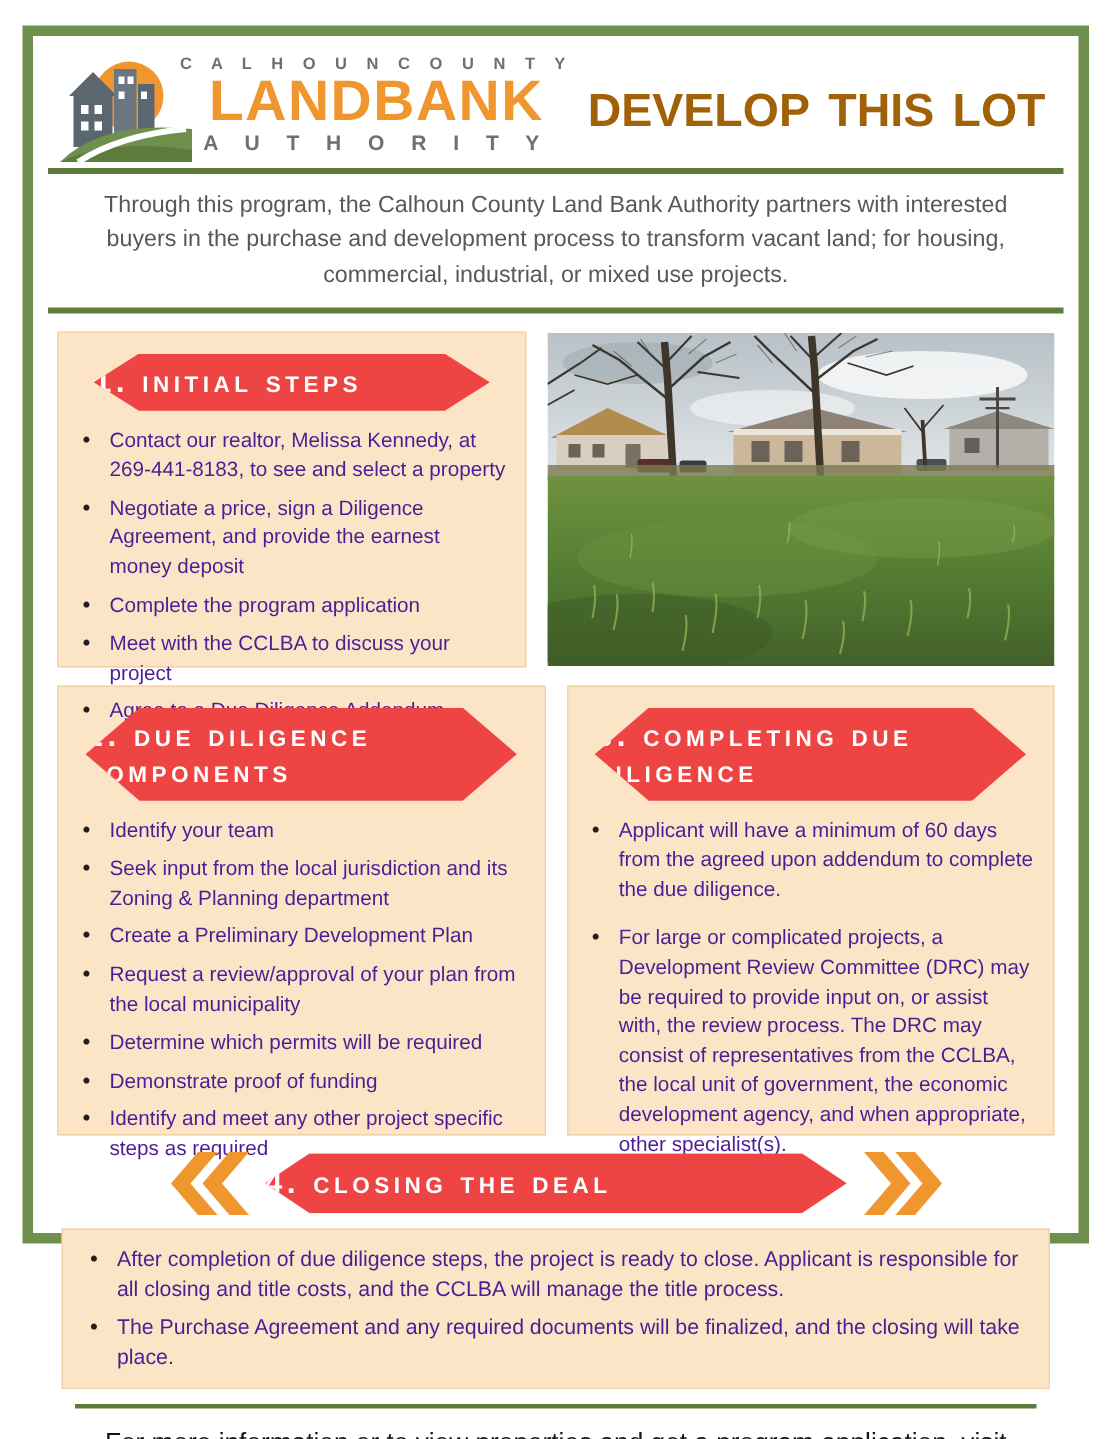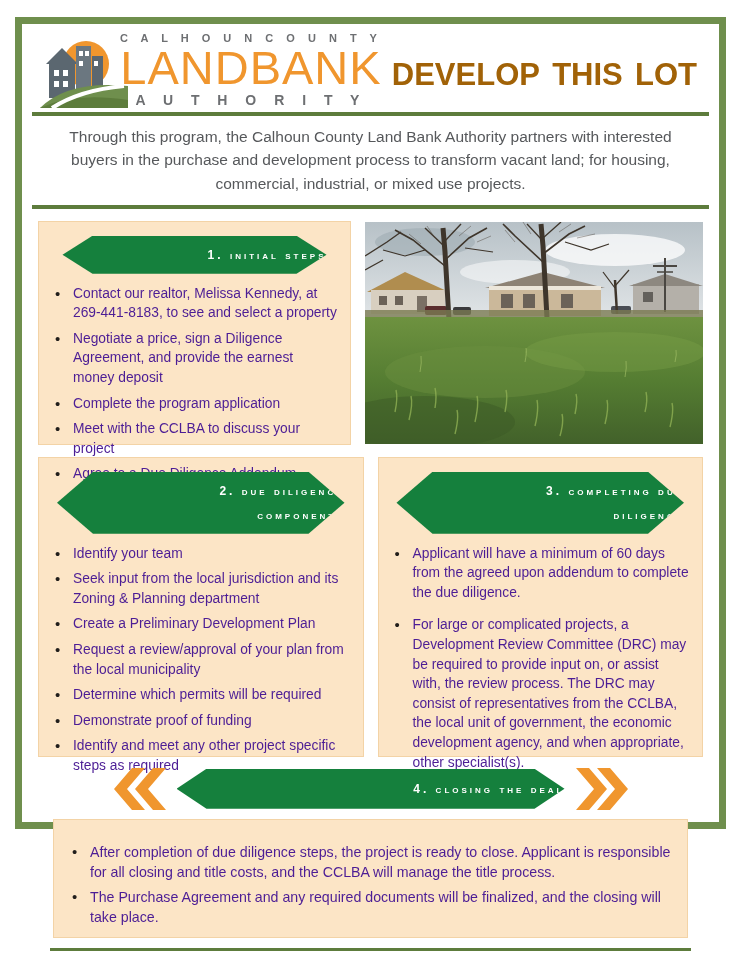--- a/index.html
+++ b/index.html
@@ -8,21 +8,21 @@
   .page-frame {
     position:absolute; left:15px; top:17px; width:711px; height:812px;
     border:7px solid #6f8f4d; background:#fff;
     display:flex; flex-direction:column;
   }
   
   .header { height:98px; display:flex; align-items:center; padding:6px 22px 2px 18px; }
   .logo { display:flex; align-items:center; gap:6px; }
   .logo-text { display:flex; flex-direction:column; align-items:center; margin-left:-14px; }
   .logo-county { font-size:11px; letter-spacing:5px; color:#6d6f72; font-weight:bold; }
-  .logo-name { font-size:47px; font-weight:normal; color:#f0962e; letter-spacing:1px; line-height:1.02; }
+  .logo-name { font-size:38px; font-weight:bold; color:#f0962e; letter-spacing:1px; line-height:1.02; }
   .logo-authority { font-size:14px; letter-spacing:7px; color:#6d6f72; font-weight:bold; }
   .page-title {
     margin-left:auto; font-variant:small-caps; text-transform:lowercase;
     font-size:44px; font-weight:bold; color:#a16207; letter-spacing:0px; white-space:nowrap;
   }
   .rule { border:none; border-top:4px solid #5d7c3c; margin:0 10px; }
   .rule.thin { border-top-width:3px; }
   
   .intro {
     padding:9px 28px 10px; text-align:center; color:#56585b;
@@ -31,23 +31,23 @@
   
   .main { flex:1; padding:12px 16px 0; }
   .row { display:flex; gap:14px; }
   .panel {
     background:#fce5c6; border:1px solid #f3d3a6; padding:10px 12px;
   }
   .panel-1 { width:332px; height:224px; }
   .panel-2, .panel-3 { width:332px; height:300px; }
   .row2 { margin-top:12px; }
   .hex-banner {
-    background:#15803d; color:#fff; text-align:right;
+    background:#ef4444; color:#fff; text-align:left;
     font-variant:small-caps; text-transform:lowercase; font-weight:bold;
-    letter-spacing:3px; font-size:12px;
+    letter-spacing:3px; font-size:21px;
     clip-path:polygon(30px 0, calc(100% - 30px) 0, 100% 50%, calc(100% - 30px) 100%, 30px 100%, 0 50%);
   }
   .hex-one { width:92%; margin:4px auto 10px; height:38px; line-height:38px; }
   .hex-two { width:96%; margin:4px auto 10px; height:62px; padding-top:7px; line-height:24px;
     clip-path:polygon(36px 0, calc(100% - 36px) 0, 100% 50%, calc(100% - 36px) 100%, 36px 100%, 0 50%); }
   ul.bullets { list-style:none; margin-top:2px; }
   ul.bullets li {
     position:relative; padding-left:22px; margin-bottom:6px;
     font-size:13.8px; line-height:1.42; color:#4c1d95; font-weight:500;
   }
@@ -58,21 +58,21 @@
   .photo-wrap { width:338px; height:222px; margin-top:1px; }
   
   .banner4-row {
     display:flex; align-items:center; justify-content:center; gap:9px;
     margin:11px 0 9px;
   }
   .hex-4 { width:388px; height:40px; line-height:40px; }
   .chevrons { display:block; }
   .chev-left { transform:scaleX(-1); }
   
-  .closing-panel { margin:0 15px; padding:20px 14px 5px; }
+  .closing-panel { margin:0 3px; padding:8px 14px 5px; }
   .closing-panel ul.bullets li { font-size:14.2px; margin-bottom:5px; }
   
   .footer-rule-top { margin:10px 12px 0; }
   .footer-text {
     text-align:center; padding:9px 22px 7px; font-size:17.5px; line-height:1.55; color:#141414;
   }
 </style>
 </head>
 <body>
 

